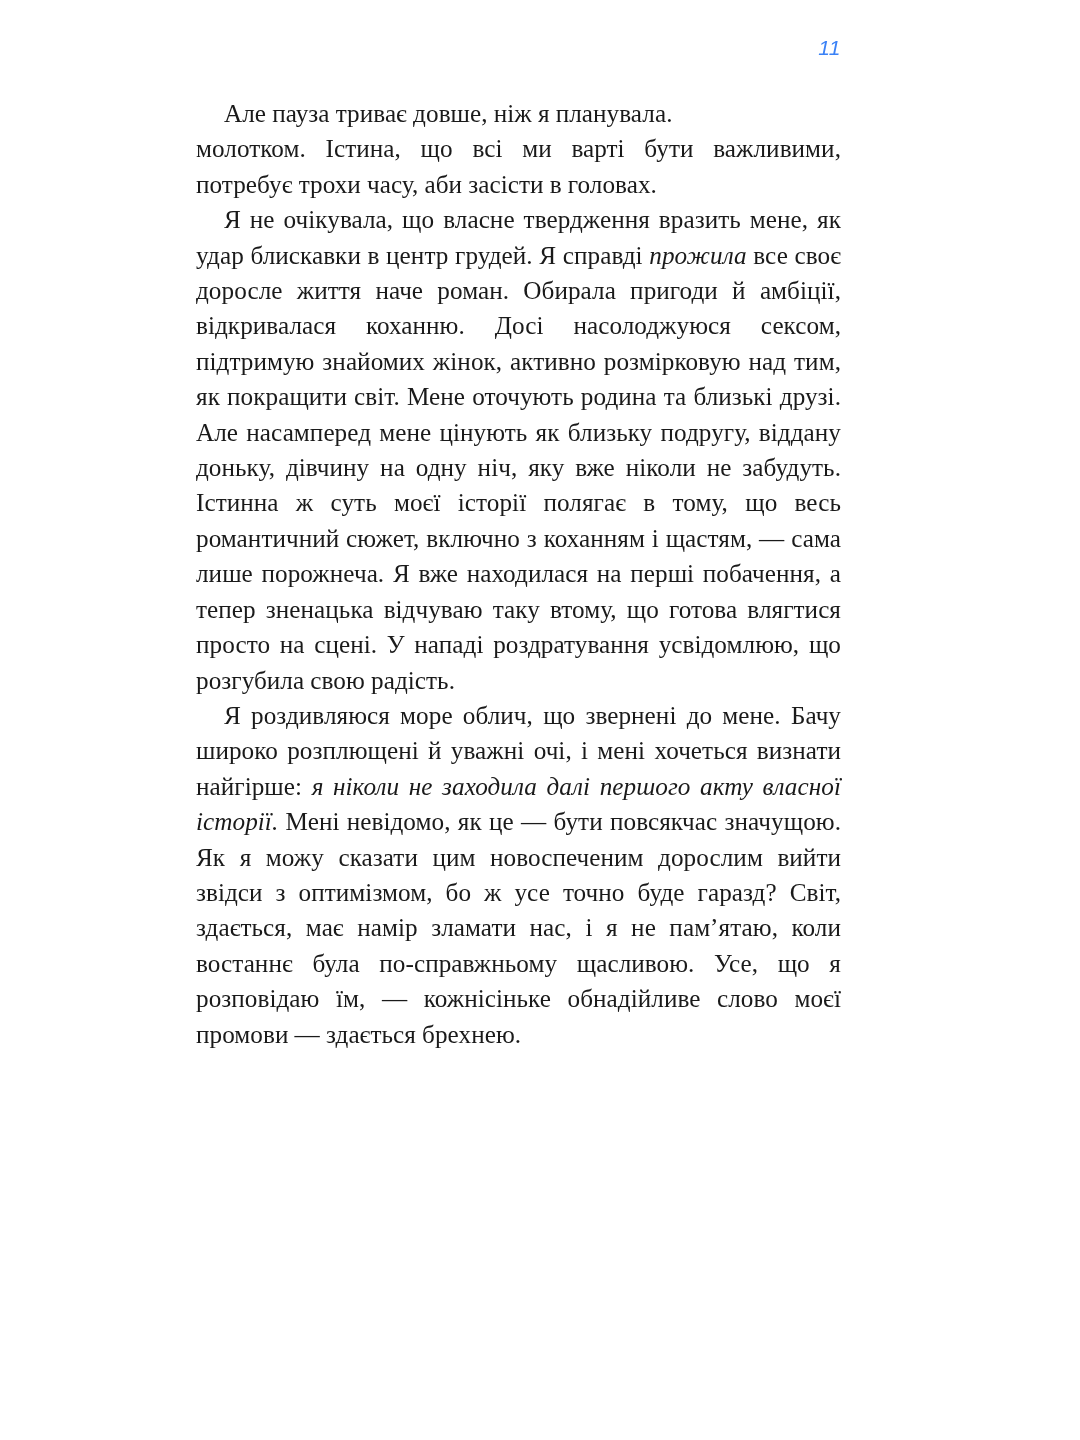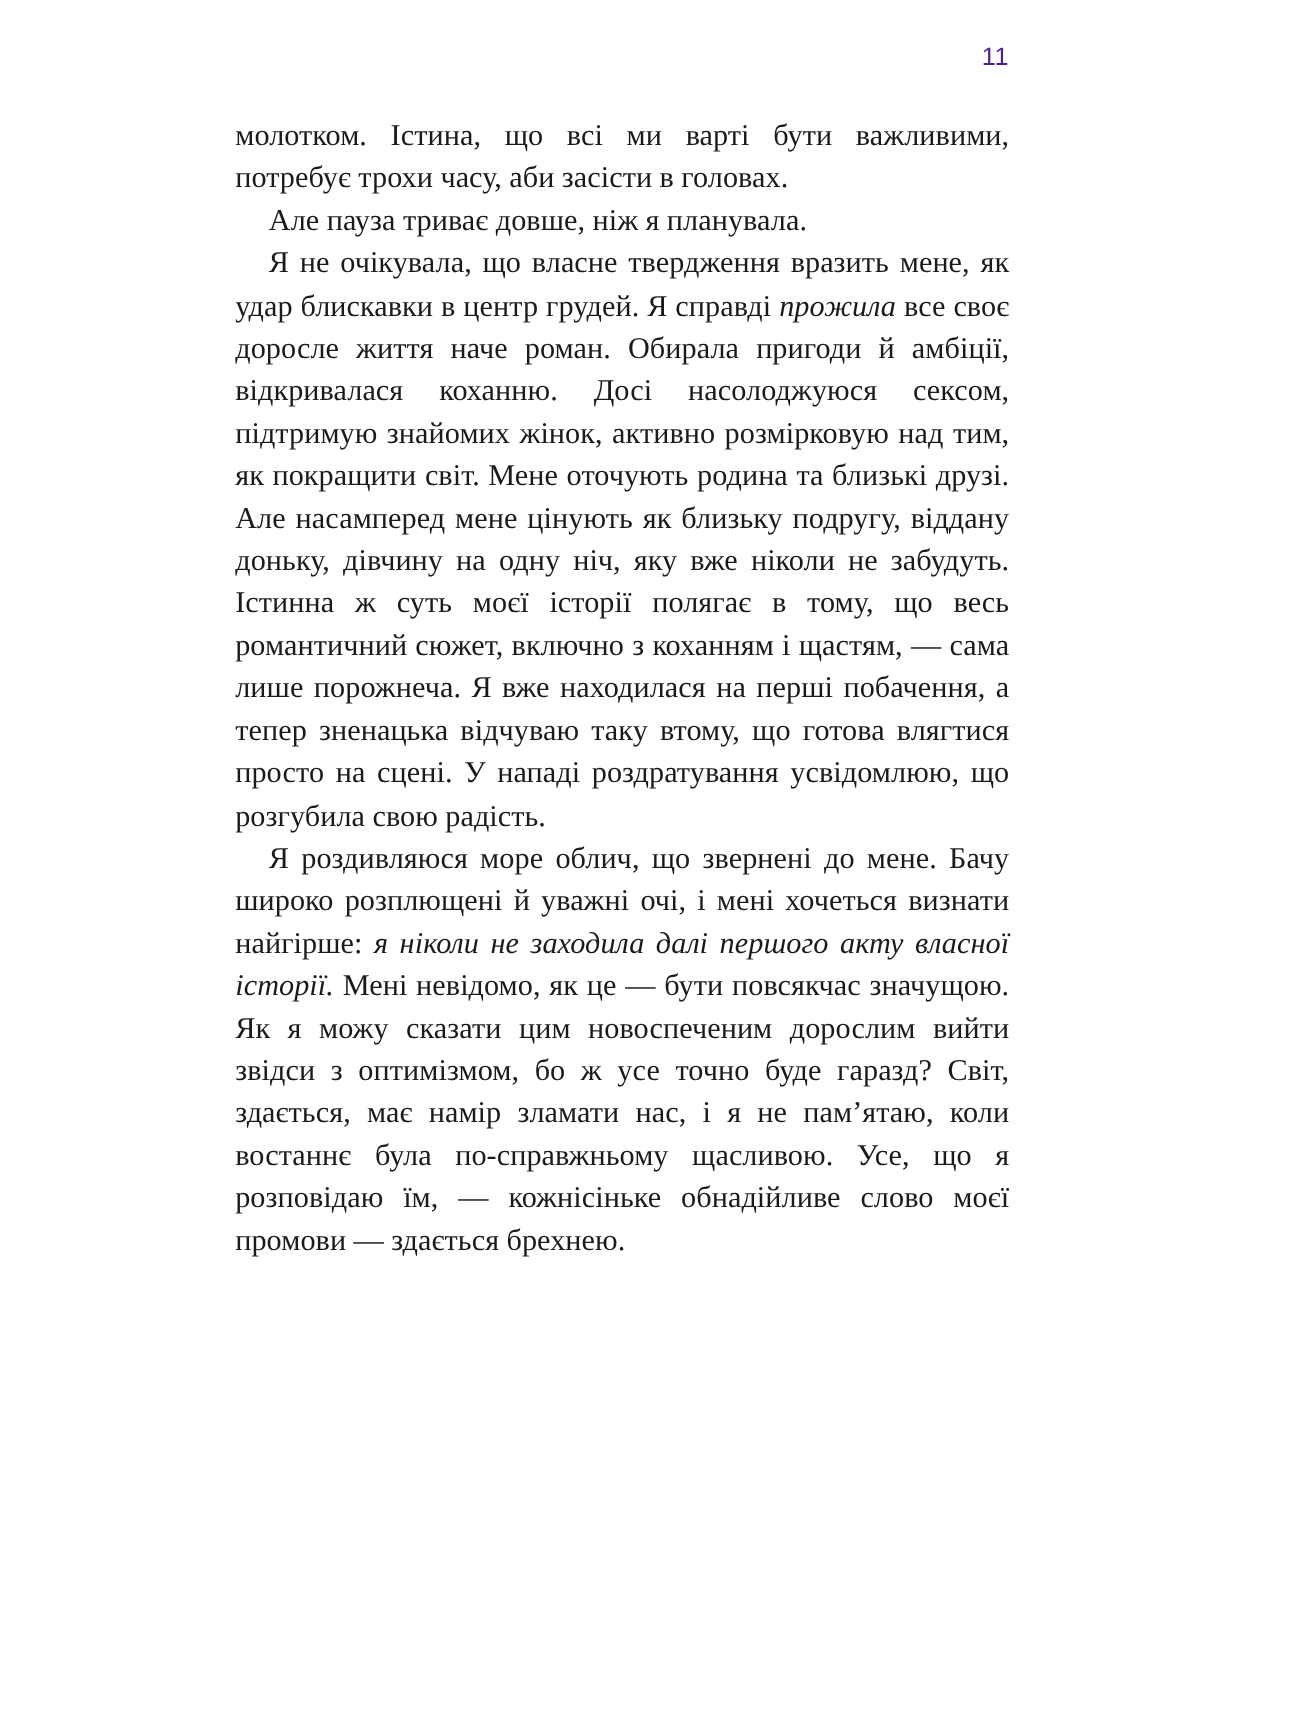--- a/index.html
+++ b/index.html
@@ -29,21 +29,22 @@
     left: 196px;
     top: 36px;
     width: 645px;
     text-align: right;
   }
   .folio {
     font-family: "Liberation Sans", "DejaVu Sans", sans-serif;
     font-size: 21px;
     line-height: 24px;
     letter-spacing: 0.5px;
-    color: #4c1d95;
+    color: #3b82f6;
+    font-style: italic;
   }
 
   
   .textblock {
     position: absolute;
     left: 196px;
     top: 96px;
     width: 645px;
   }
 
@@ -69,19 +70,19 @@
 </head>
 <body style="background: rgb(255, 255, 255); color: rgb(26, 26, 26);">
 
 <div class="page" style="background: rgb(255, 255, 255);">
 
   <div class="folio-row">
     <span class="folio">11</span>
   </div>
 
   <div class="textblock" id="textblock">
+      <p class="para"><span>Але пауза триває довше, ніж я планувала.</span></p>
       <p class="para no-indent"><span>молотком. Істина, що всі ми варті бути важливими, потребує трохи часу, аби засісти в головах.</span></p>
-      <p class="para"><span>Але пауза триває довше, ніж я планувала.</span></p>
       <p class="para"><span>Я не очікувала, що власне твердження вразить мене, як удар блискавки в центр грудей. Я справді </span><em class="emph">прожила</em><span> все своє доросле життя наче роман. Обирала пригоди й амбіції, відкривалася коханню. Досі насолоджуюся сексом, підтримую знайомих жінок, активно розмірковую над тим, як покращити світ. Мене оточують родина та близькі друзі. Але насамперед мене цінують як близьку подругу, віддану доньку, дівчину на одну ніч, яку вже ніколи не забудуть. Істинна ж суть моєї історії полягає в тому, що весь романтичний сюжет, включно з коханням і щастям, — сама лише порожнеча. Я вже находилася на перші побачення, а тепер зненацька відчуваю таку втому, що готова влягтися просто на сцені. У нападі роздратування усвідомлюю, що розгубила свою радість.</span></p>
       <p class="para"><span>Я роздивляюся море облич, що звернені до мене. Бачу широко розплющені й уважні очі, і мені хочеться визнати найгірше: </span><em class="emph">я ніколи не заходила далі першого акту власної історії.</em><span> Мені невідомо, як це — бути повсякчас значущою. Як я можу сказати цим новоспеченим дорослим вийти звідси з оптимізмом, бо ж усе точно буде гаразд? Світ, здається, має намір зламати нас, і я не пам’ятаю, коли востаннє була по-справжньому щасливою. Усе, що я розповідаю їм, — кожнісіньке обнадійливе слово моєї промови — здається брехнею.</span></p>
     </div>
 
 </div>
 
 </body></html>

